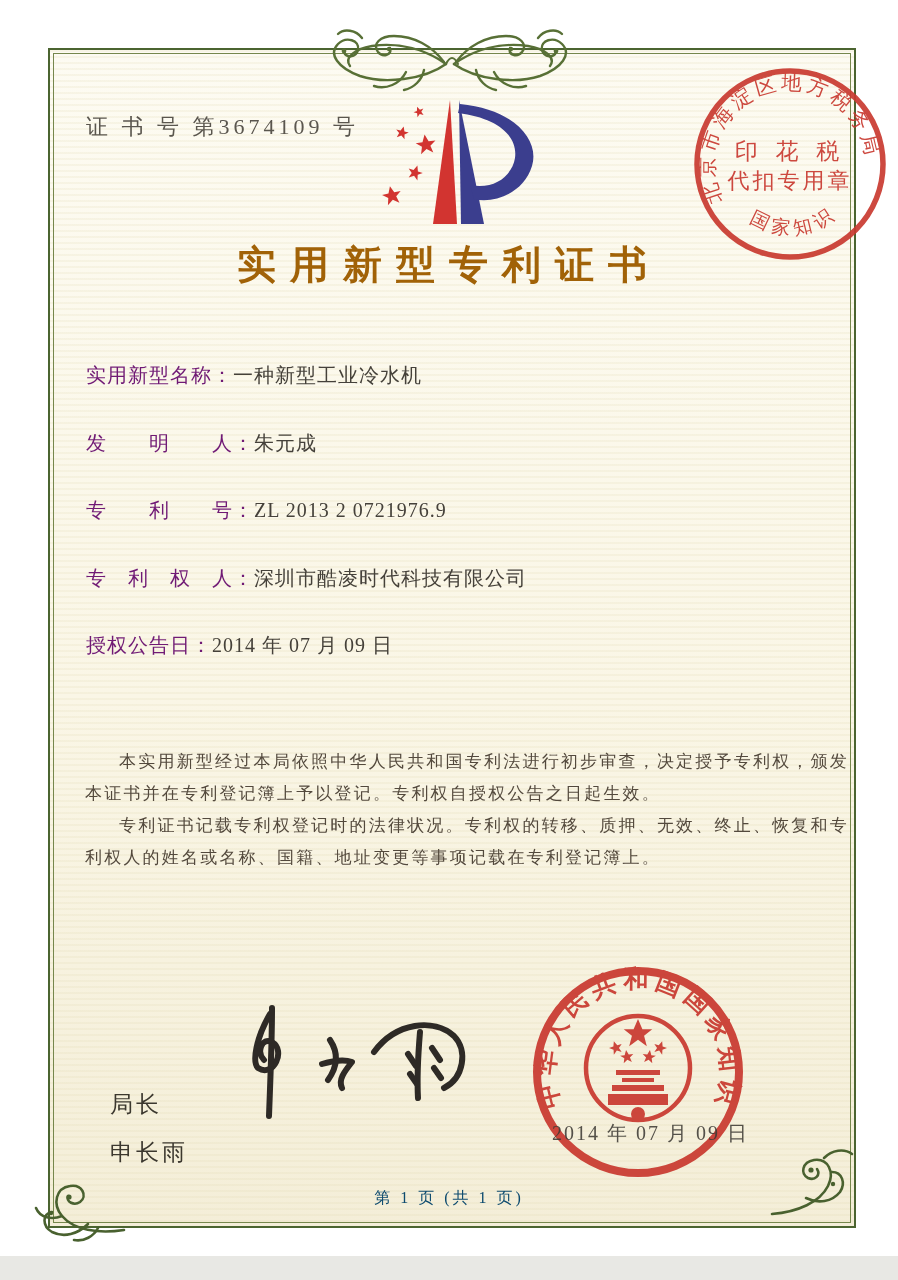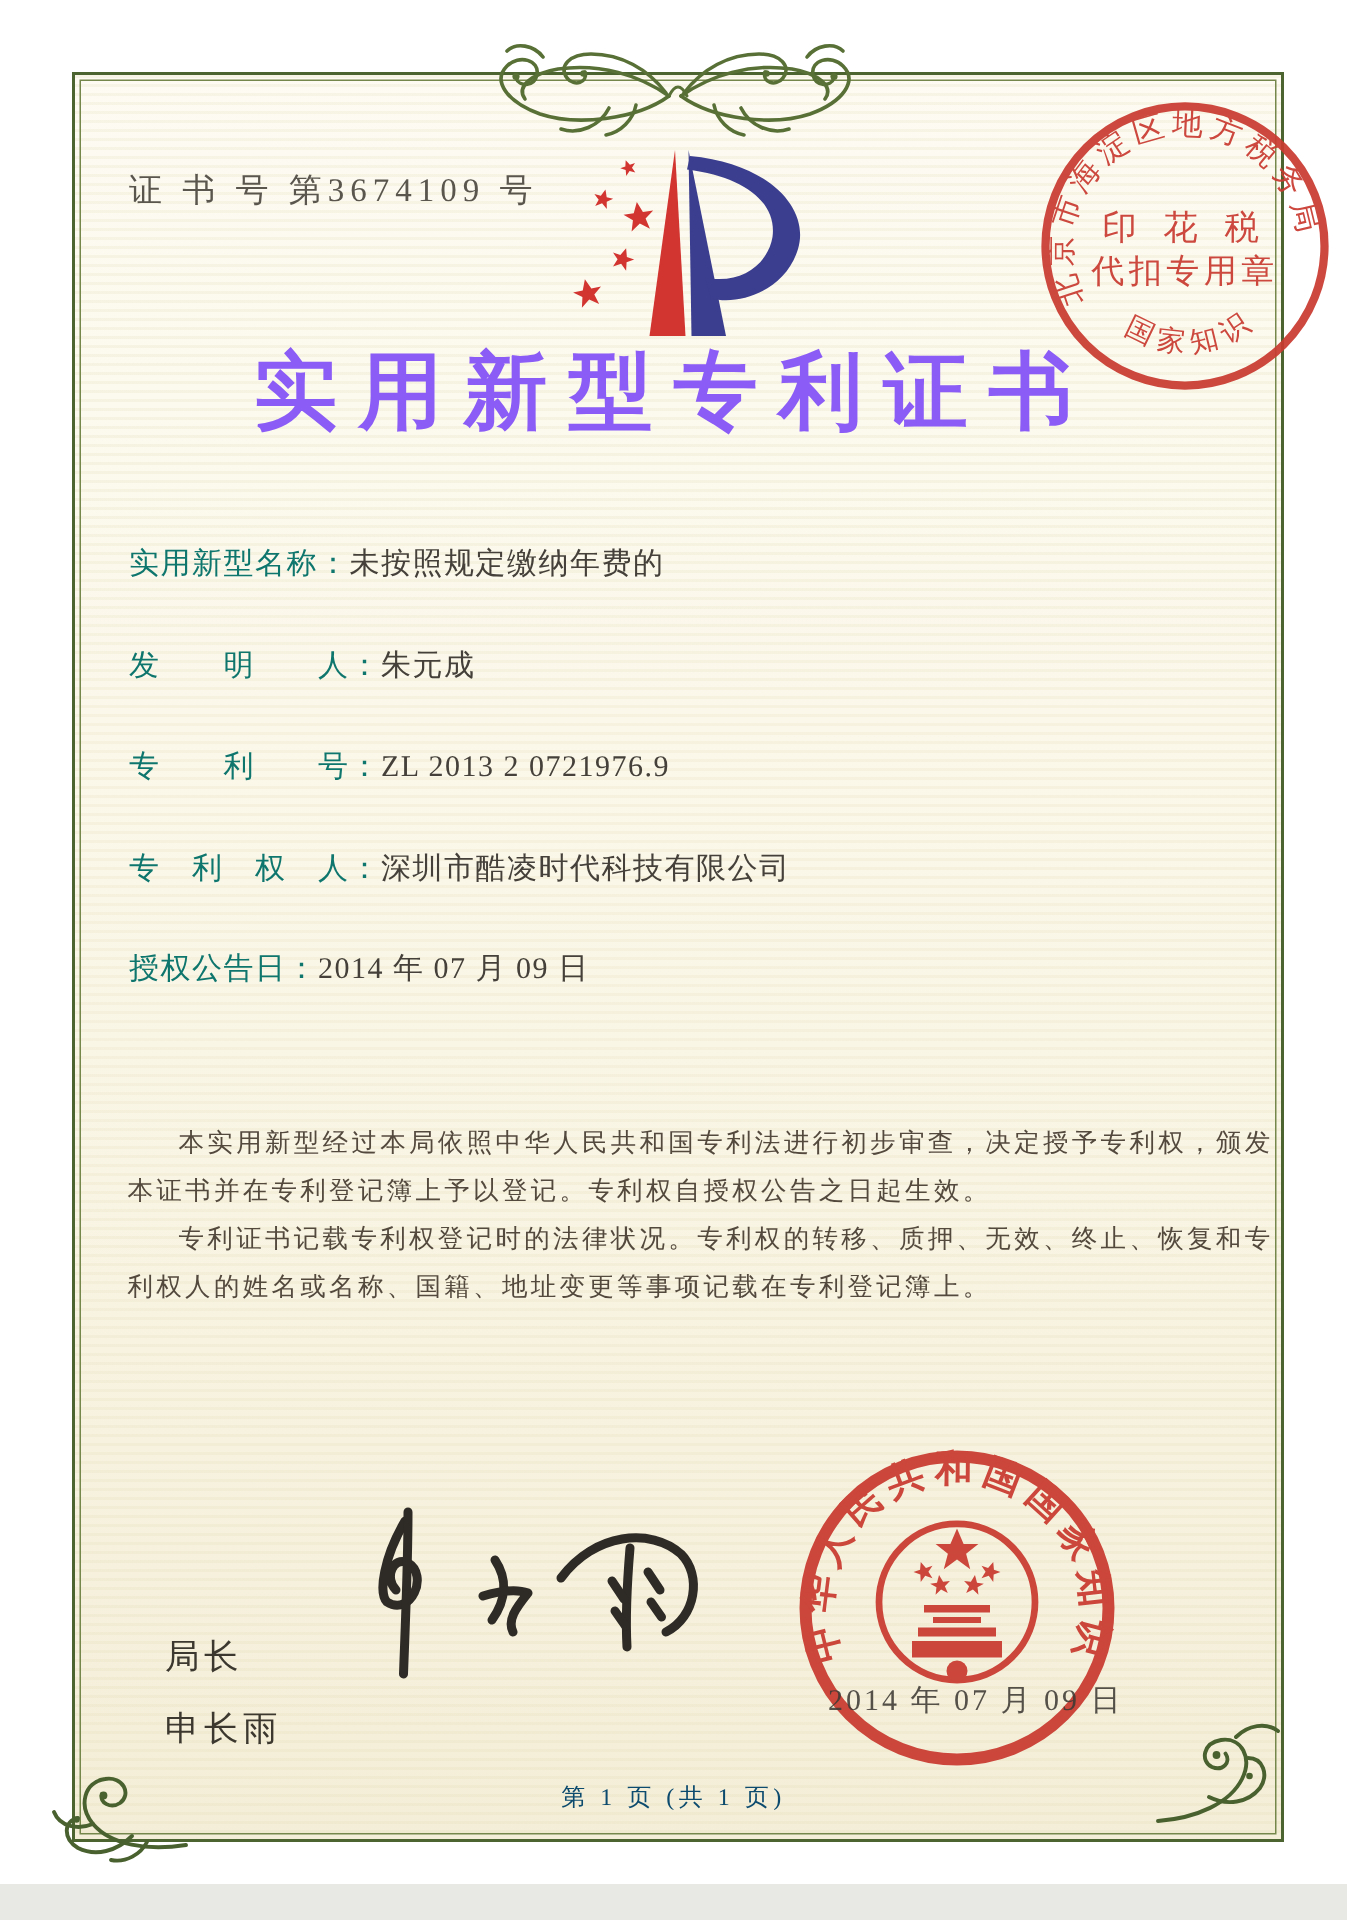--- a/index.html
+++ b/index.html
@@ -24,26 +24,26 @@
     content:"";position:absolute;left:3px;top:3px;right:3px;bottom:3px;
     border:1px solid #76874c;
   }
   .certno{
     position:absolute;left:86px;top:112px;
     font-size:22px;letter-spacing:4px;color:#5a564e;
   }
   .logo{position:absolute;left:362px;top:96px;width:192px;height:132px;}
   .tax-seal{position:absolute;left:690px;top:64px;width:200px;height:200px;opacity:.92;}
   .title{
-    position:absolute;left:0;top:224px;width:100%;text-align:center;
-    font-size:56px;font-weight:bold;letter-spacing:14px;color:#8b5cf6;
+    position:absolute;left:0;top:238px;width:100%;text-align:center;
+    font-size:39px;font-weight:bold;letter-spacing:14px;color:#a16207;
   }
   .fields{position:absolute;left:86px;top:362px;width:740px;}
   .frow{height:67.5px;font-size:20px;color:#4b473f;letter-spacing:1px;}
-  .frow .lab{color:#0f766e;}
+  .frow .lab{color:#701a75;}
   .frow .val{color:#45413a;}
   .paras{
     position:absolute;left:85px;top:746px;width:764px;
     font-size:17px;line-height:32px;letter-spacing:2.2px;
     color:#53493d;text-align:justify;
   }
   .paras p{margin:0;text-indent:2em;}
   .signer{position:absolute;left:110px;top:1046px;font-size:23px;color:#3c382f;letter-spacing:3px;margin-top:43px;}
   .signer .name{display:block;margin-top:17px;}
   .signature{position:absolute;left:212px;top:1004px;width:280px;height:130px;}
@@ -145,21 +145,21 @@
     <text x="100" y="124" text-anchor="middle" font-size="22" fill="#c93a30" letter-spacing="3">代扣专用章</text>
     <text font-size="19" fill="#c93a30" letter-spacing="5">
       <textPath href="#taxBottom" startOffset="18">国家知识产权局</textPath>
     </text>
   </svg>
 
   <div class="title">实用新型专利证书</div>
 
   <div class="fields">
     <div class="frow">
-      <span class="lab">实用新型名称：</span><span class="val">未按照规定缴纳年费的</span>
+      <span class="lab">实用新型名称：</span><span class="val">一种新型工业冷水机</span>
     </div>
     <div class="frow">
       <span class="lab">发　　明　　人：</span><span class="val">朱元成</span>
     </div>
     <div class="frow">
       <span class="lab">专　　利　　号：</span><span class="val">ZL 2013 2 0721976.9</span>
     </div>
     <div class="frow">
       <span class="lab">专　利　权　人：</span><span class="val">深圳市酷凌时代科技有限公司</span>
     </div>

